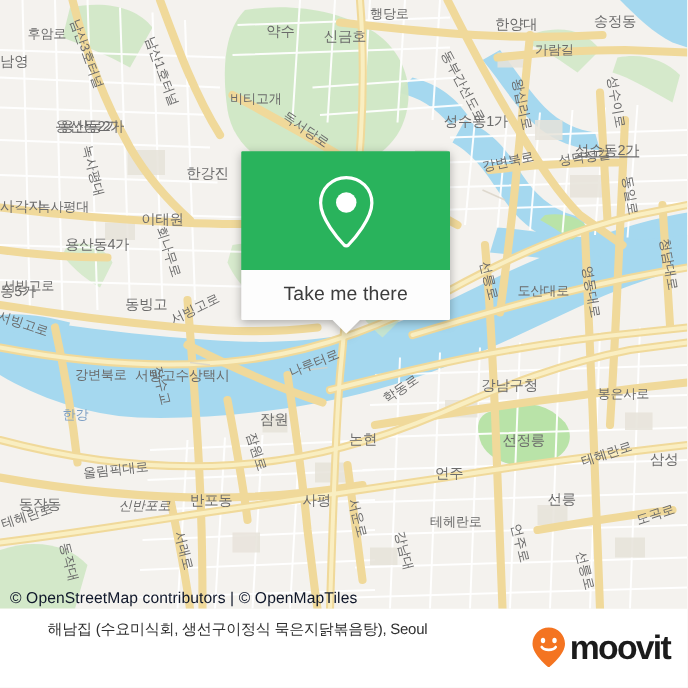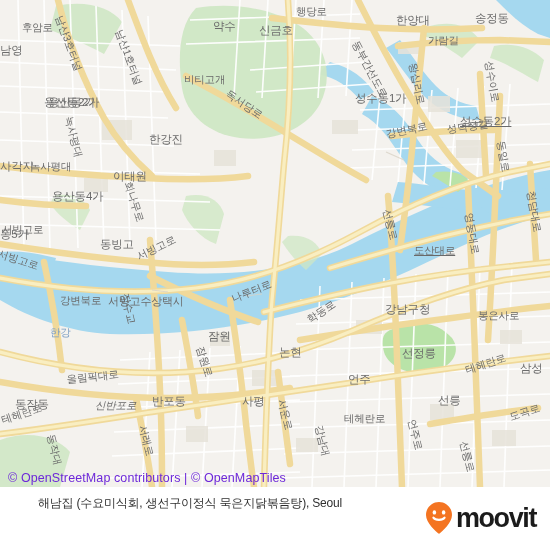--- a/index.html
+++ b/index.html
@@ -53,21 +53,21 @@
     position:absolute;left:50%;top:100%;margin-left:-11px;
     width:0;height:0;
     border-left:11px solid transparent;
     border-right:11px solid transparent;
     border-top:11px solid #fdfdfd;
   }
 
   
   .attrib{
     position:absolute;left:8px;top:471px;
-    font-size:12.5px;color:#6d28d9;
+    font-size:12.5px;color:#0f172a;
     letter-spacing:.1px;
     white-space:nowrap;
   }
 
   
   .footer{
     position:absolute;left:0;top:487px;width:550px;height:63px;
     background:#ffffff;
   }
   .footer-title{
@@ -301,21 +301,21 @@
         <div class="map-label vert" style="left: 135px; top: 252px; transform: rotate(-26deg);">서빙고로</div>
         <div class="map-label small" style="left: 108px; top: 280px;">서빙고수상택시</div>
         <div class="map-label vert" style="left: 130px; top: 292px; transform: rotate(76deg);">잠수교</div>
         <div class="map-label" style="left: 60px; top: 295px;">강변북로</div>
         <div class="map-label water" style="left: 50px; top: 327px;">한강</div>
         <div class="map-label vert" style="left: 385px; top: 129px; transform: rotate(-12deg);">강변북로</div>
         <div class="map-label vert" style="left: 446px; top: 124px; transform: rotate(-8deg);">성덕정길</div>
         <div class="map-label vert" style="left: 506px; top: 140px; transform: rotate(80deg);">동일로</div>
         <div class="map-label vert" style="left: 536px; top: 190px; transform: rotate(80deg);">청담대로</div>
         <div class="map-label vert" style="left: 392px; top: 208px; transform: rotate(76deg);">선릉로</div>
-        <div class="map-label" style="left: 414px; top: 245px; text-decoration: underline;">도산대로</div>
+        <div class="map-label" style="left: 414px; top: 228px;">도산대로</div>
         <div class="map-label vert" style="left: 474px; top: 212px; transform: rotate(80deg);">영동대로</div>
         <div class="map-label vert" style="left: 305px; top: 316px; transform: rotate(-34deg);">학동로</div>
         <div class="map-label vert" style="left: 230px; top: 294px; transform: rotate(-22deg);">나루터로</div>
         <div class="map-label place" style="left: 208px; top: 330px;">잠원</div>
         <div class="map-label vert" style="left: 205px; top: 345px; transform: rotate(72deg);">잠원로</div>
         <div class="map-label place" style="left: 279px; top: 346px;">논현</div>
         <div class="map-label place" style="left: 242px; top: 395px;">사평</div>
         <div class="map-label vert" style="left: 287px; top: 398px; transform: rotate(76deg);">서운로</div>
         <div class="map-label place" style="left: 348px; top: 373px;">언주</div>
         <div class="map-label place" style="left: 385px; top: 303px;">강남구청</div>
@@ -335,20 +335,34 @@
         <div class="map-label place" style="left: 15px; top: 398px;">동작동</div>
         <div class="map-label" style="left: 95px; top: 400px; font-style: italic;">신반포로</div>
         <div class="map-label place" style="left: 152px; top: 395px;">반포동</div>
         <div class="map-label vert" style="left: 148px; top: 424px; transform: rotate(76deg);">서래로</div>
         <div class="map-label vert" style="left: 56px; top: 433px; transform: rotate(76deg);">동작대</div>
         <div class="map-label" style="left: 2px; top: 224px;">서빙고로</div>
         <div class="map-label place" style="left: 0px; top: 44px;">남영</div>
         <div class="map-label place" style="left: 44px; top: 96px;">용산동2가</div>
       </div>
 
+    <div class="popup">
+      <div class="popup-img">
+        <svg width="56" height="64" viewBox="0 0 56 64">
+          <path d="M28 5 C16.5 5 7.5 14 7.5 25.4 C7.5 38 22 54.5 26.3 59
+                   C27.2 59.9 28.8 59.9 29.7 59 C34 54.5 48.5 38 48.5 25.4
+                   C48.5 14 39.5 5 28 5 Z" fill="none" stroke="#ffffff" stroke-width="2.6"></path>
+          <circle cx="28" cy="25" r="8.2" fill="#ffffff"></circle>
+        </svg>
+      </div>
+      <div class="popup-foot">
+        <span>Take me there</span>
+        <div class="popup-tail"></div>
+      </div>
+    </div>
 
     <div class="attrib">© OpenStreetMap contributors | © OpenMapTiles</div>
   </div>
 
   <div class="footer">
     <div class="footer-title">해남집 (수요미식회, 생선구이정식 묵은지닭볶음탕), Seoul</div>
     <div class="brand">
       <svg width="28" height="34" viewBox="0 0 28 34">
         <path d="M14 1 C6.8 1 1 6.8 1 14 C1 22 11 30.5 13.1 32.3
                  C13.6 32.8 14.4 32.8 14.9 32.3 C17 30.5 27 22 27 14

